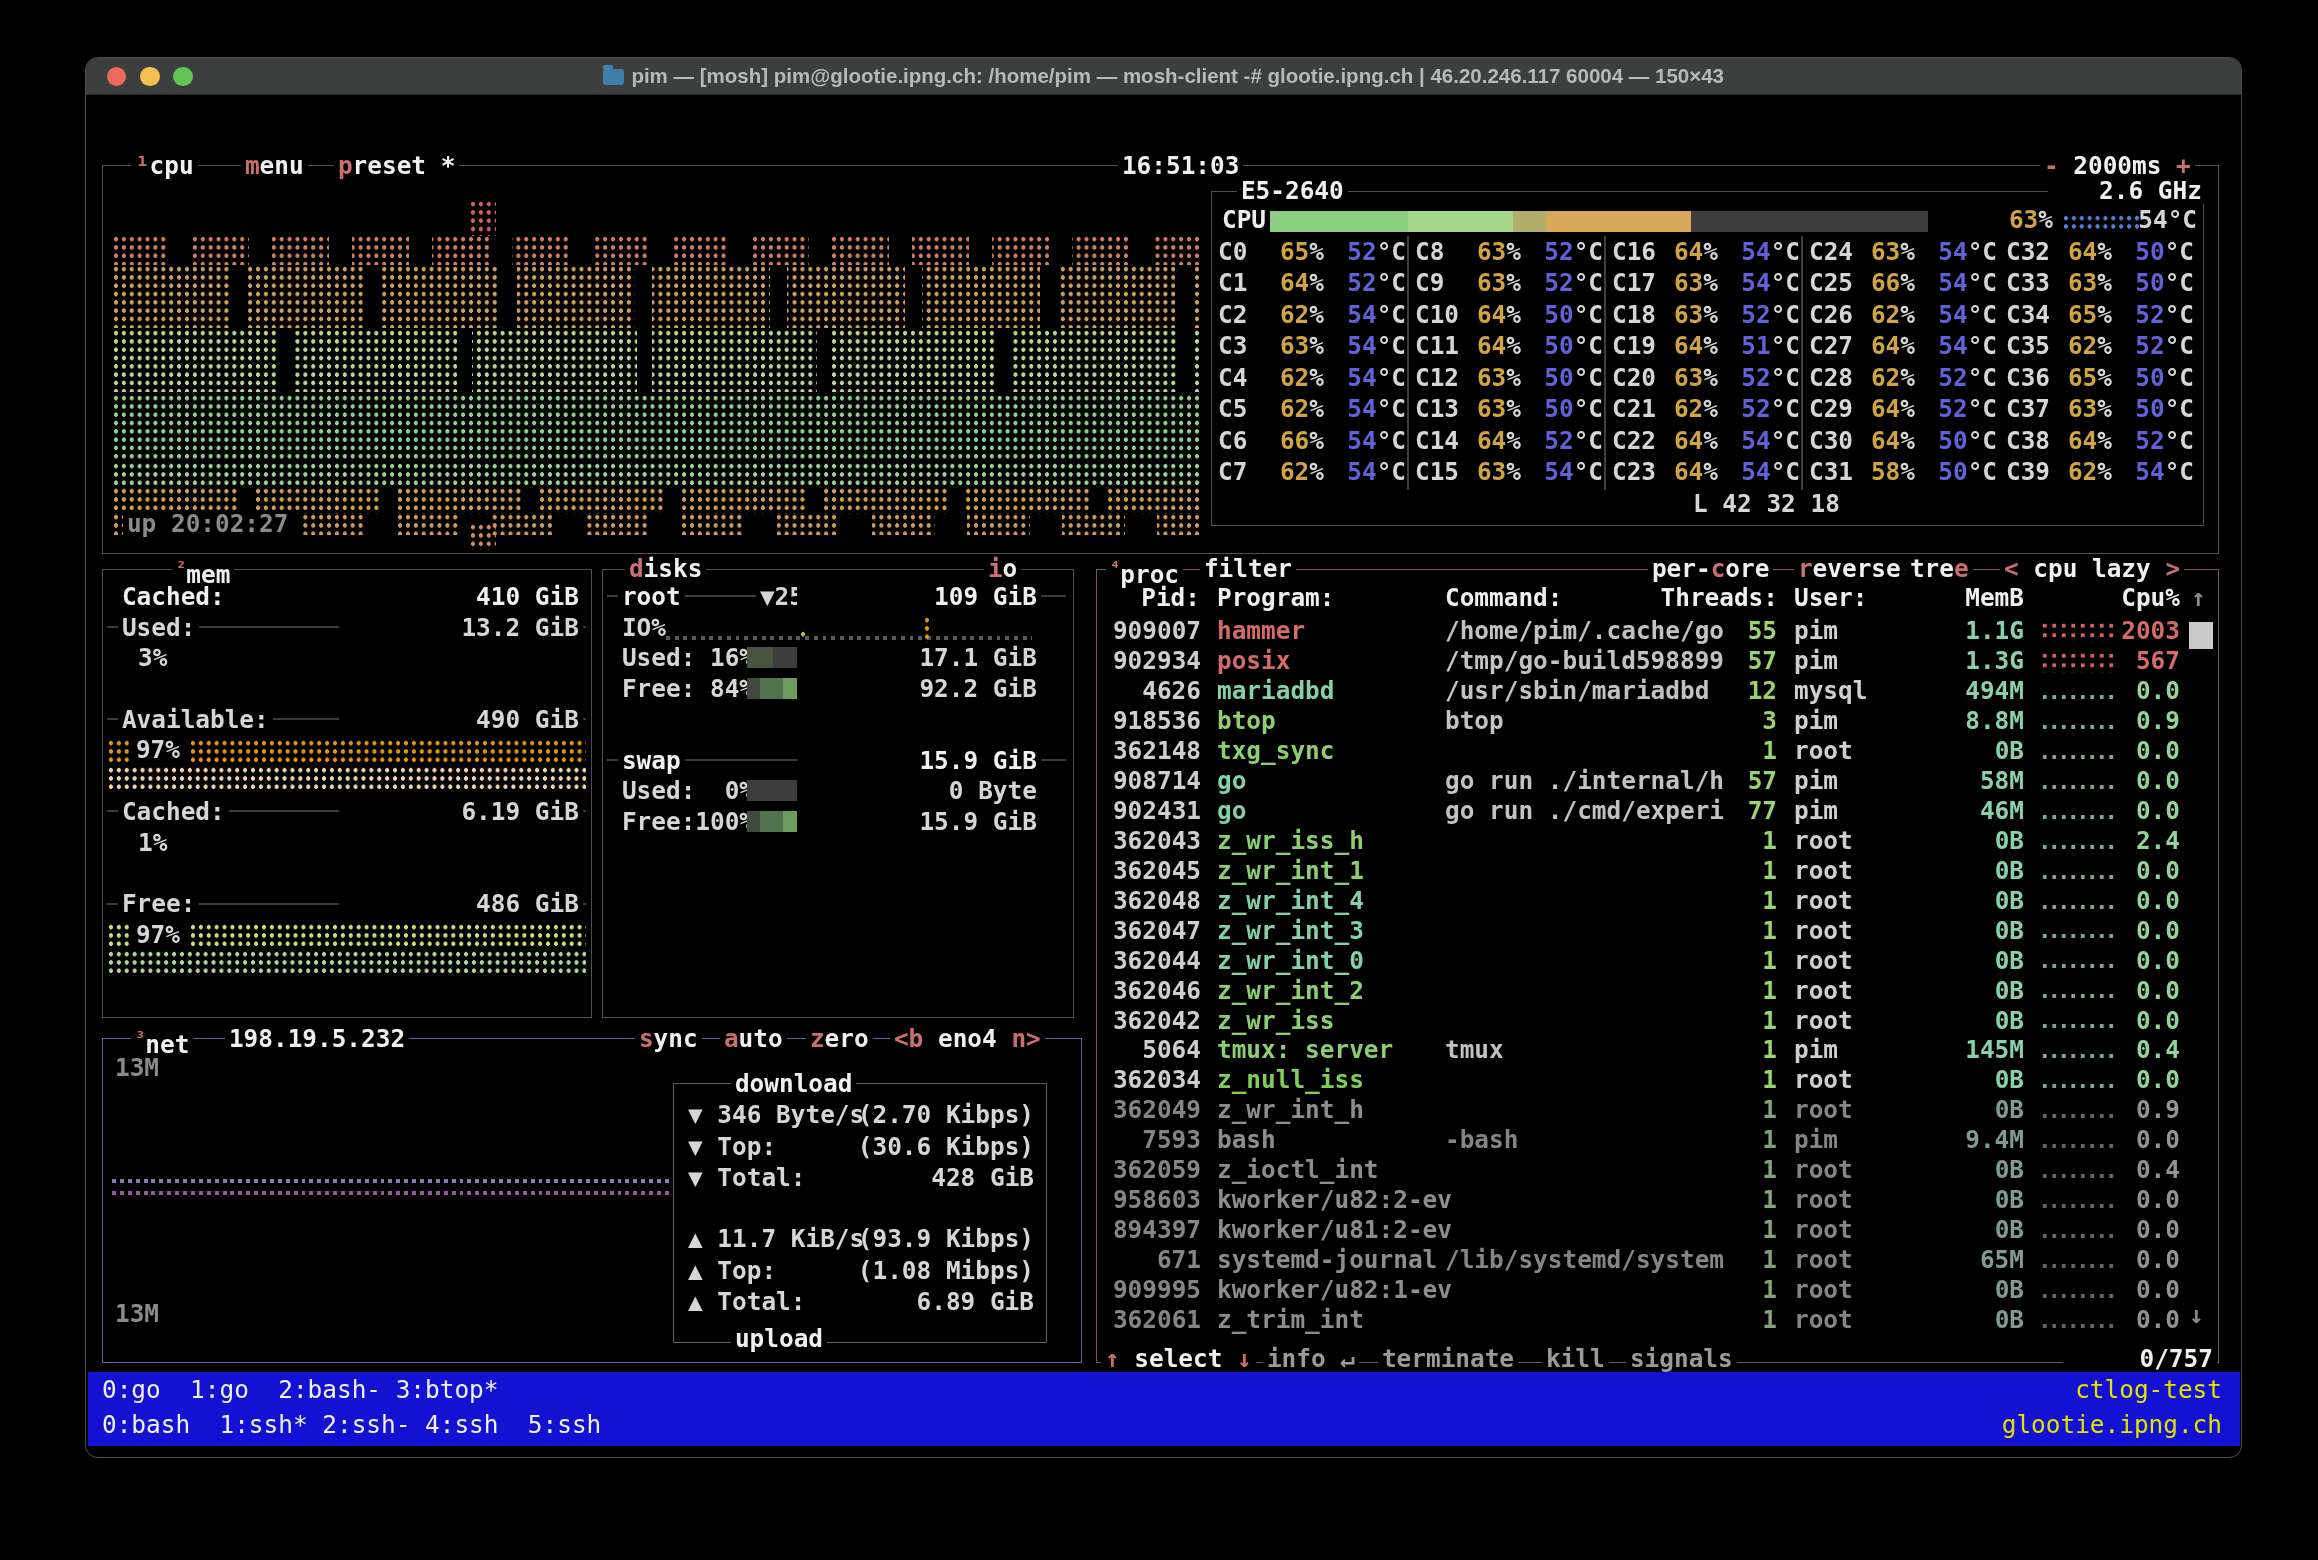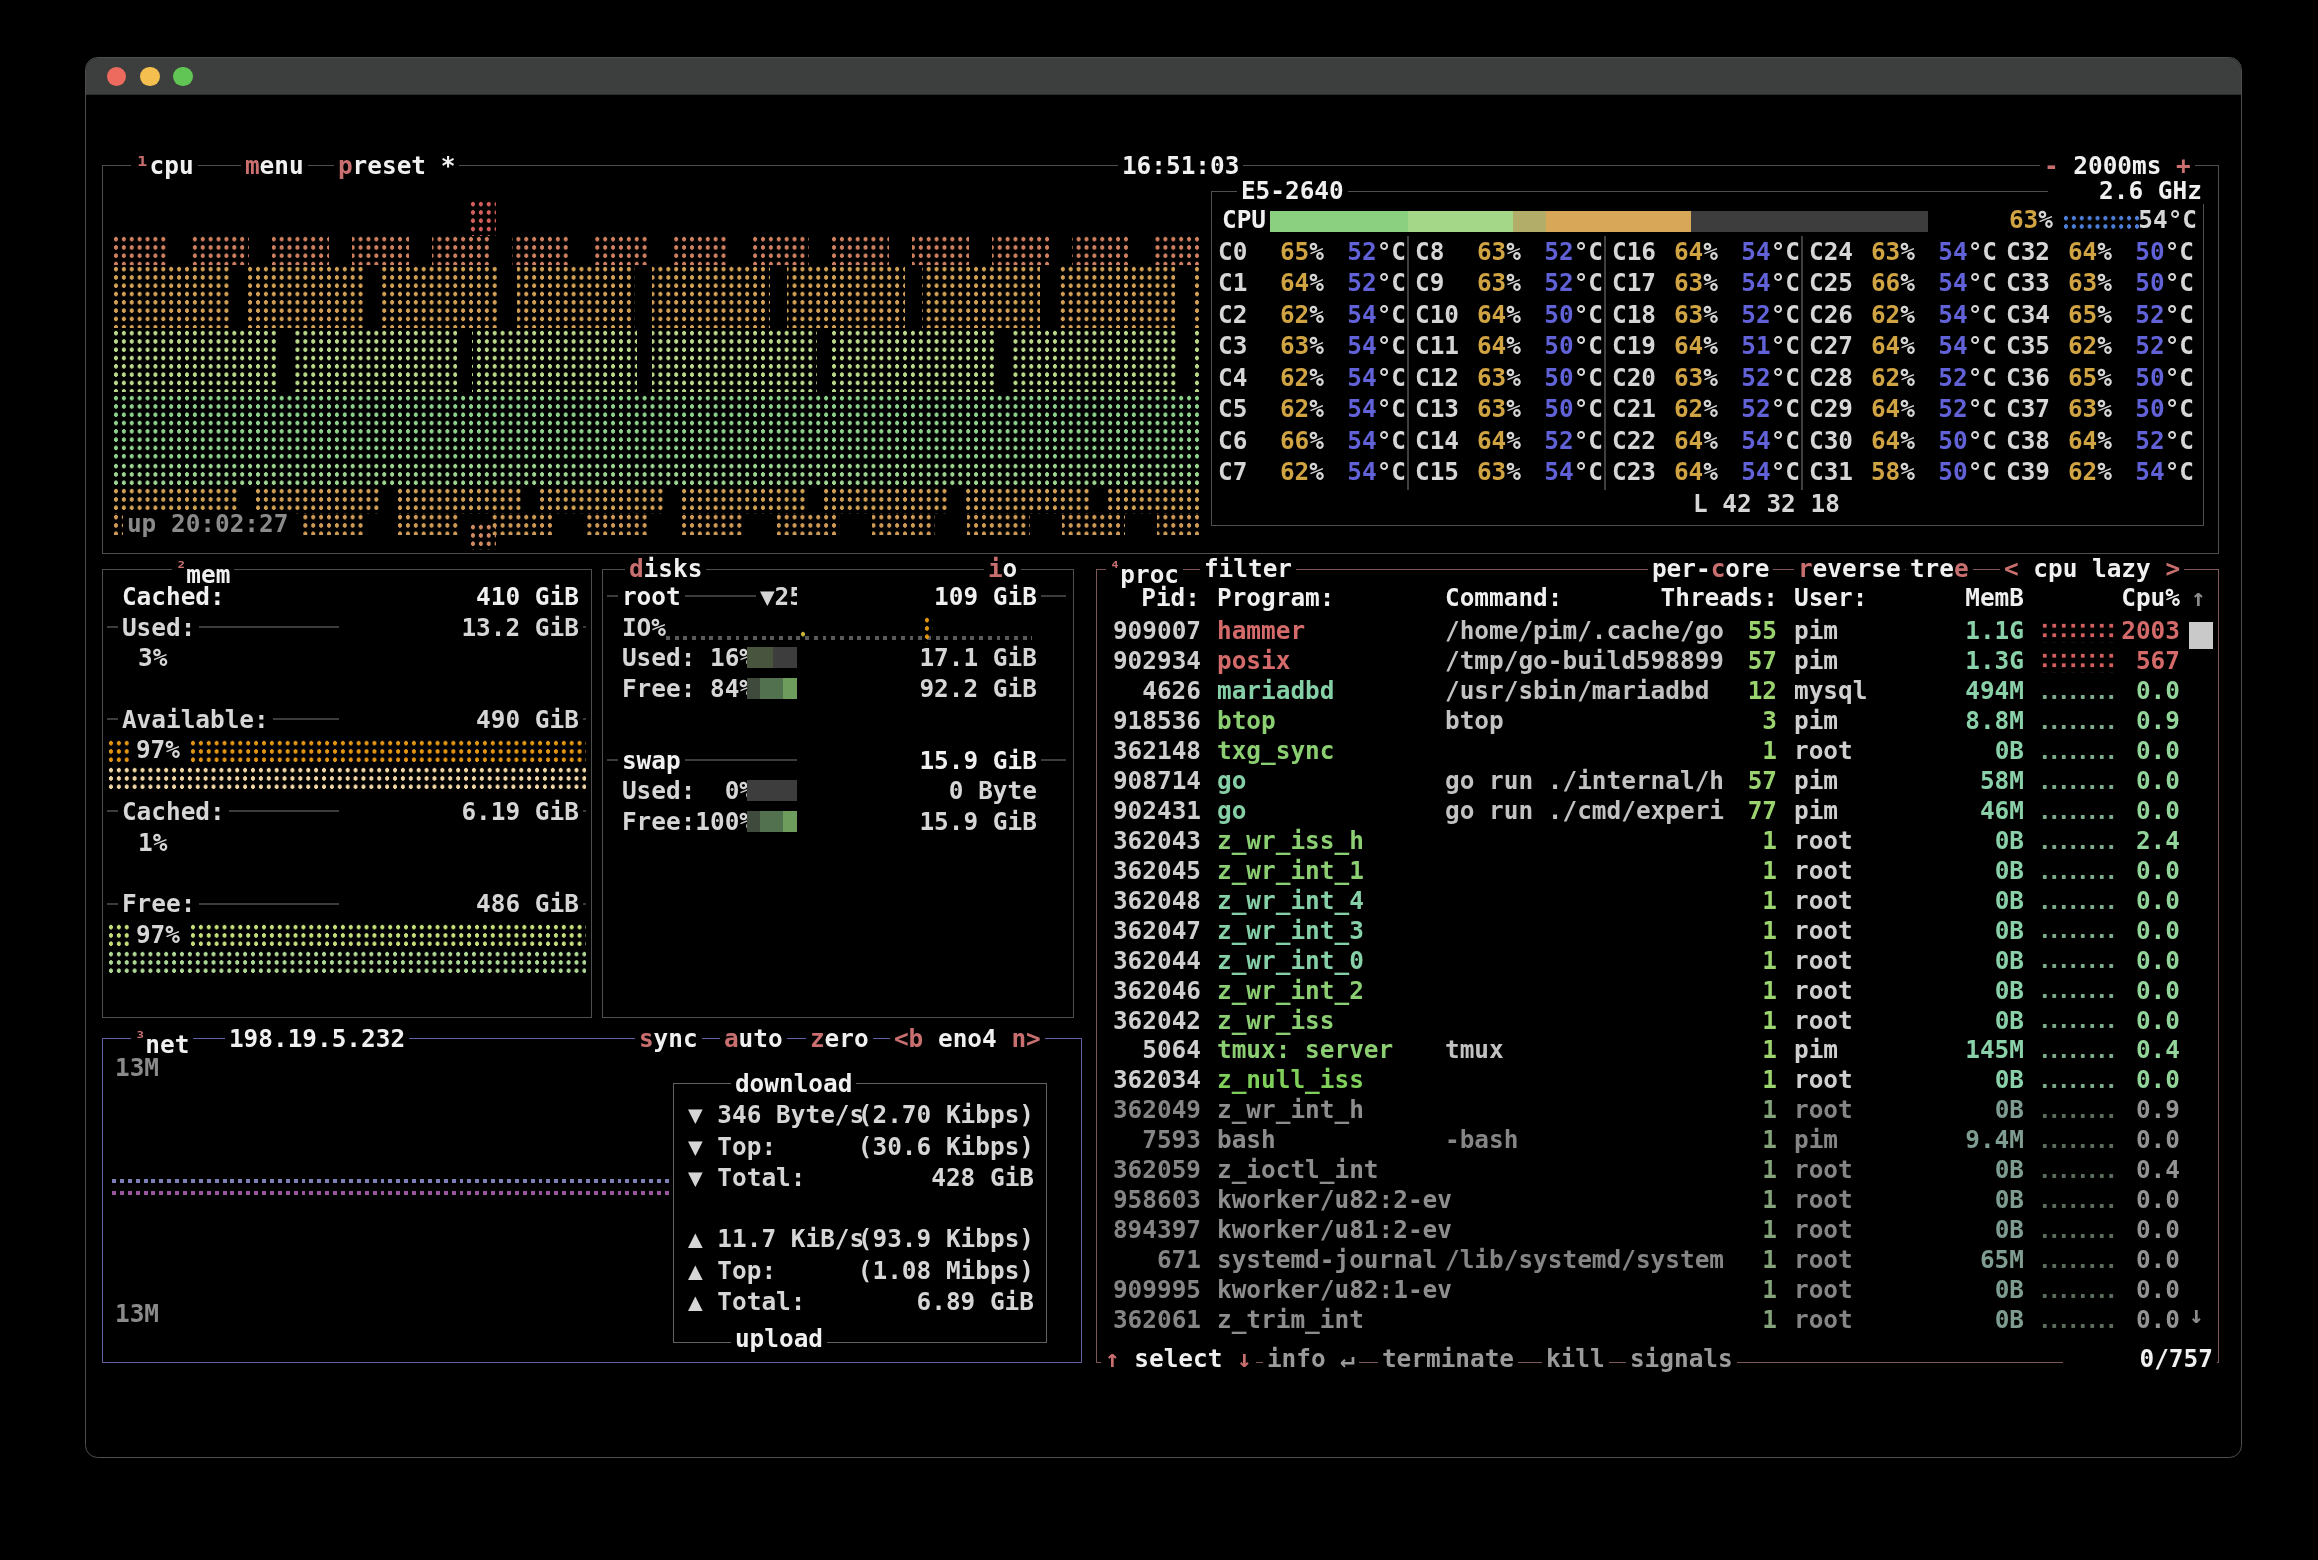--- a/index.html
+++ b/index.html
@@ -49,20 +49,21 @@
 </style>
 </head>
 <body>
 
 <div id="stage">
   <div id="win">
     <div id="titlebar">
       <span class="tl" style="left:20.5px;background:#ed6a5e"></span>
       <span class="tl" style="left:54px;background:#f4bf4f"></span>
       <span class="tl" style="left:87px;background:#61c555"></span>
+      <div id="titletext"><span id="foldericon"></span><span>pim — [mosh] pim@glootie.ipng.ch: /home/pim — mosh-client -# glootie.ipng.ch | 46.20.246.117 60004 — 150×43</span></div>
     </div>
   </div>
 
   <div class="box" style="left:102px;top:165px;width:2115px;height:387px"></div>
   <div class="box" style="left:1211px;top:191px;width:991px;height:333px"></div>
   <div class="box" style="left:102px;top:569px;width:488px;height:447px"></div>
   <div class="box" style="left:602px;top:569px;width:470px;height:447px"></div>
   <div class="box proc" style="left:1096px;top:569px;width:1121px;height:792px"></div>
   <div class="box net" style="left:102px;top:1038px;width:978px;height:323px"></div>
   <div class="box dl" style="left:673px;top:1083px;width:372px;height:258px"></div>
@@ -475,14 +476,20 @@
     </div>
   <div class="thumb" style="left:2189px;top:622px"></div>
   <span class="t gry" style="left:2189px;top:1301px">↓</span>
   <span class="t bg" style="left:1101px;top:1345px"><span class="red">↑</span><span class="bw"> </span><span class="bw">select</span><span class="bw"> </span><span class="red">↓</span></span>
   <span class="t bg dim" style="left:1263px;top:1345px"><span>info</span><span> </span><span>↵</span></span>
   <span class="t bg dim" style="left:1378px;top:1345px">terminate</span>
   <span class="t bg dim" style="left:1542px;top:1345px">kill</span>
   <span class="t bg dim" style="left:1626px;top:1345px">signals</span>
   <span class="t bg bw rt" style="left:2063px;top:1345px;width:146px">0/757</span>
 
+  <div id="tmuxbar">
+    <span class="tmuxt" style="left:14px;top:3.2px">0:go  1:go  2:bash- 3:btop*</span>
+    <span class="tmuxt" style="left:14px;top:38px">0:bash  1:ssh* 2:ssh- 4:ssh  5:ssh</span>
+    <span class="tmuxt tmuxy" style="left:1835px;top:3.2px;width:299px;text-align:right;position:absolute">ctlog-test</span>
+    <span class="tmuxt tmuxy" style="left:1835px;top:38px;width:299px;text-align:right;position:absolute">glootie.ipng.ch</span>
+  </div>
 </div>
 
 
 </body></html>

